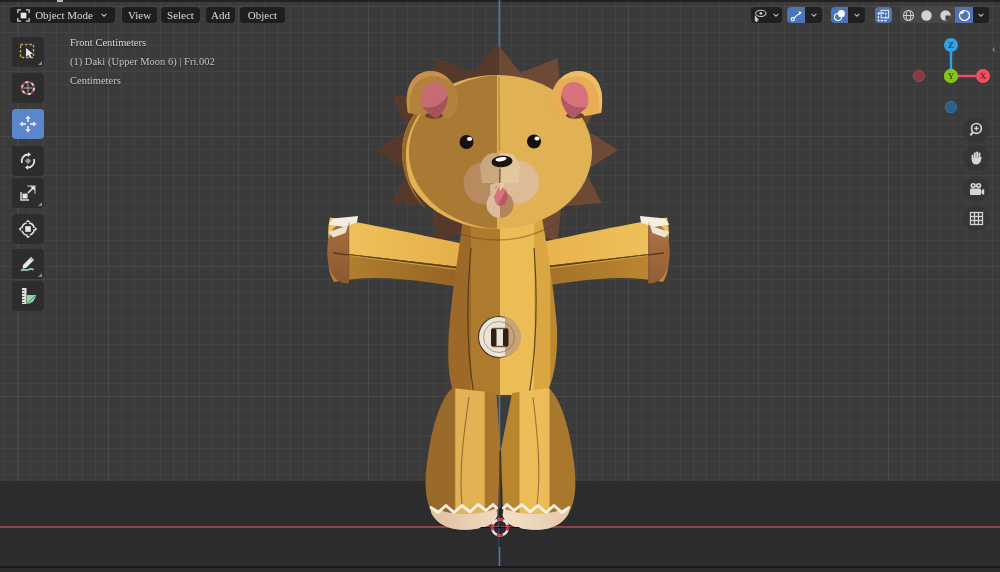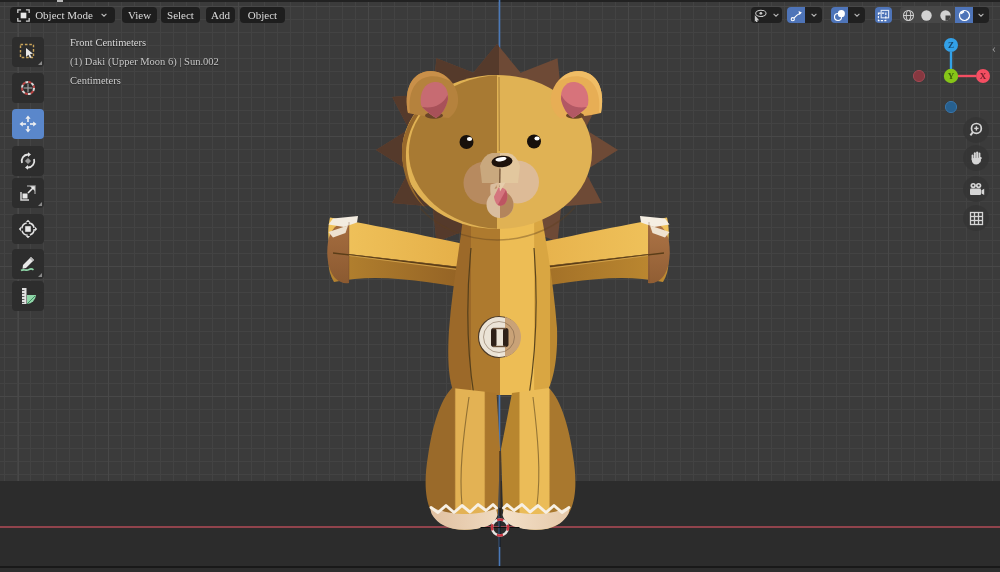--- a/index.html
+++ b/index.html
@@ -442,21 +442,21 @@
           <line x1="4" y1="10.5" x2="6.4" y2="10.5"></line>
           <line x1="4" y1="13.5" x2="6.4" y2="13.5"></line>
           <line x1="4" y1="16.5" x2="6.4" y2="16.5"></line>
         </g>
       <path d="M9,18 A9.5 9.5 0 0 0 18,9 L9,9 Z" fill="#8fd6a8" transform="rotate(0 9 18)"></path>
       <path d="M9,18 L17,10" stroke="#3f8f63" stroke-width="1" fill="none"></path>
     </svg>
   </div>
 
   <div class="vtext" style="top:37px;">Front Centimeters</div>
-  <div class="vtext" style="top:56px; color:#c6c6c6;">(1) Daki (Upper Moon 6) | Sun.002</div>
+  <div class="vtext" style="top:56px; color:#c6c6c6;">(1) Daki (Upper Moon 6) | Fri.002</div>
   <div class="vtext" style="top:75px; color:#cecece;">Centimeters</div>
 
   <svg width="90" height="90" viewBox="0 0 90 90" style="position:absolute; left:906px; top:31px;">
     <line x1="45" y1="21" x2="45" y2="38" stroke="#33a1e8" stroke-width="2.4"></line>
     <line x1="52" y1="45" x2="70" y2="45" stroke="#f44e62" stroke-width="2.4"></line>
     <circle cx="45" cy="14" r="7" fill="#33a1e8"></circle>
     <text x="45" y="17.2" font-size="9" font-weight="bold" fill="#14456b" text-anchor="middle">Z</text>
     <circle cx="77" cy="45" r="7" fill="#f44e62"></circle>
     <text x="77" y="48.2" font-size="9" font-weight="bold" fill="#76202c" text-anchor="middle">X</text>
     <circle cx="45" cy="45" r="7.2" fill="#86c518"></circle>

